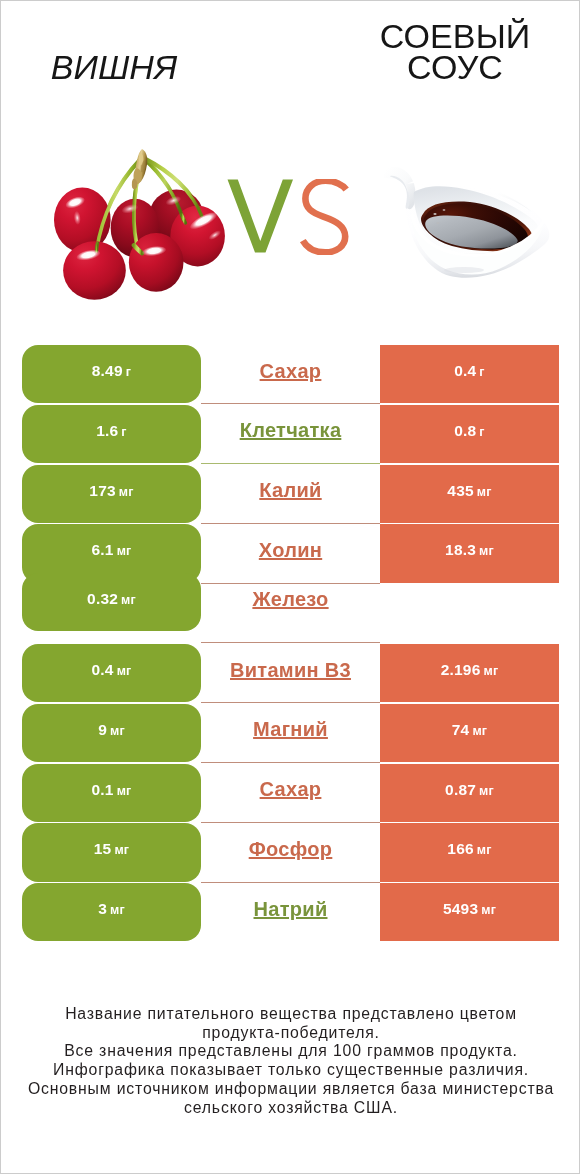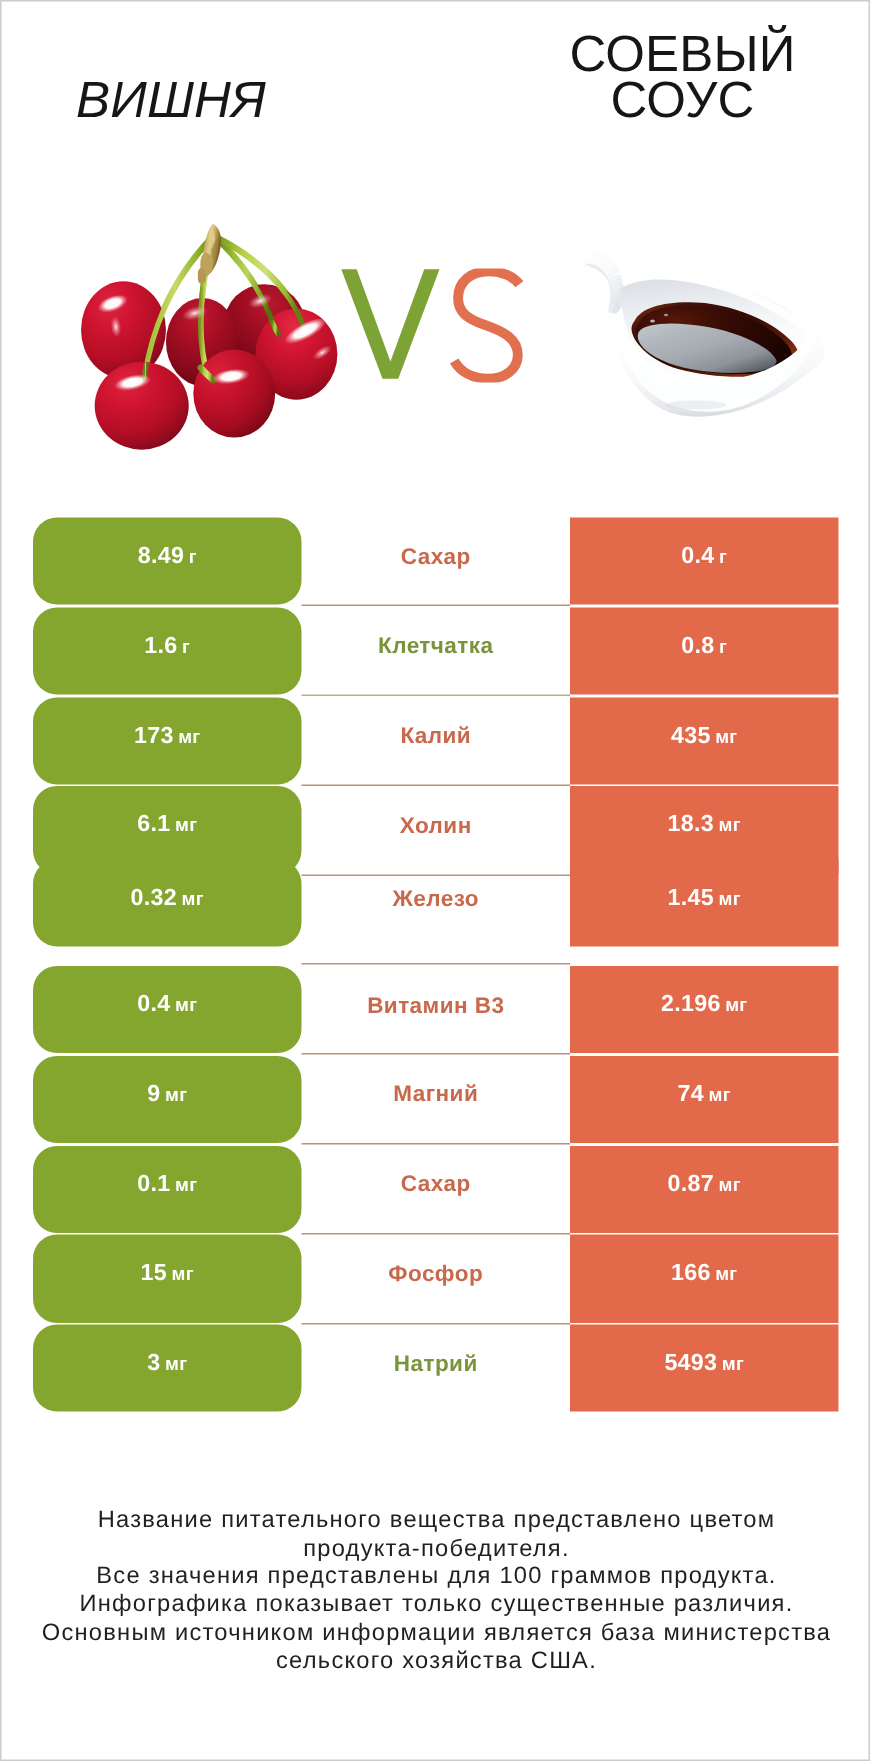--- a/index.html
+++ b/index.html
@@ -20,21 +20,21 @@
   #vs{position:absolute;left:226px;top:48px;width:122px;height:76px;}
   #vs .v{color:#7DA336;}
   #vs .s{color:#E1704E;}
 
   
   .tbl{position:absolute;left:21px;top:344px;width:537px;height:598px;}
   .row{position:absolute;left:0;width:537px;}
   .cell{position:absolute;top:0;width:179px;display:flex;align-items:center;justify-content:center;box-sizing:border-box;}
   .cell > span{position:relative;top:-3px;}
   .cell.left{left:0;background:#84A62F;color:#ffffff;font-size:15.5px;font-weight:700;letter-spacing:.2px;border-radius:16px;}
-  .cell.mid{left:179px;background:transparent;font-size:15px;font-weight:700;letter-spacing:.3px;}
+  .cell.mid{left:179px;background:transparent;font-size:20px;font-weight:700;letter-spacing:.3px;text-decoration:underline;}
   .cell.right{left:358px;background:#E26A4A;color:#ffffff;font-size:15.5px;font-weight:700;letter-spacing:.2px;}
   .midline{position:absolute;left:179px;width:179px;height:1.1px;opacity:.85;}
   .unit{font-size:12.5px;margin-left:3px;}
 
   
   #footer{position:absolute;left:0;top:1004px;width:580px;text-align:center;color:#231f20;font-size:15.8px;line-height:18.7px;letter-spacing:.82px;white-space:nowrap;}
 </style>
 </head>
 <body>
 
@@ -323,23 +323,20 @@
         </div>
       </div>
       <div class="midline" style="top: 237.6px; background: rgb(181, 122, 101);"></div>
       <div class="row" style="top: 228px; height: 58.2px; padding-left: 32px;">
         <div class="cell left" style="height: 58.2px;">
           <span>0.32<span class="unit">мг</span></span>
         </div>
         <div class="cell mid" style="height: 58.2px; color: rgb(201, 105, 76);">
           <span>Железо</span>
         </div>
-        <div class="cell right" style="height: 58.2px;">
-          <span>1.45<span class="unit">мг</span></span>
-        </div>
       </div>
       <div class="midline" style="top: 297.4px; background: rgb(181, 122, 101);"></div>
       <div class="row" style="top: 299px; height: 58.2px;">
         <div class="cell left" style="height: 58.2px;">
           <span>0.4<span class="unit">мг</span></span>
         </div>
         <div class="cell mid" style="height: 58.2px; color: rgb(201, 105, 76);">
           <span>Витамин B3</span>
         </div>
         <div class="cell right" style="height: 58.2px;">

